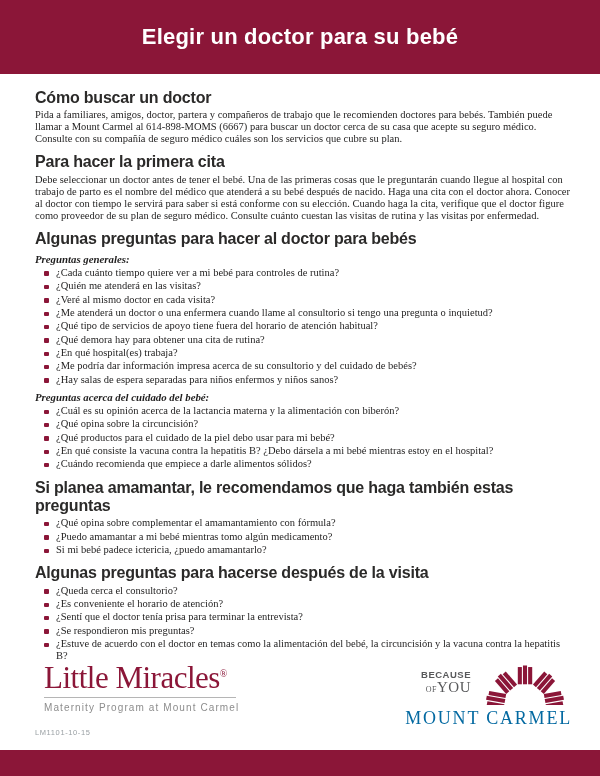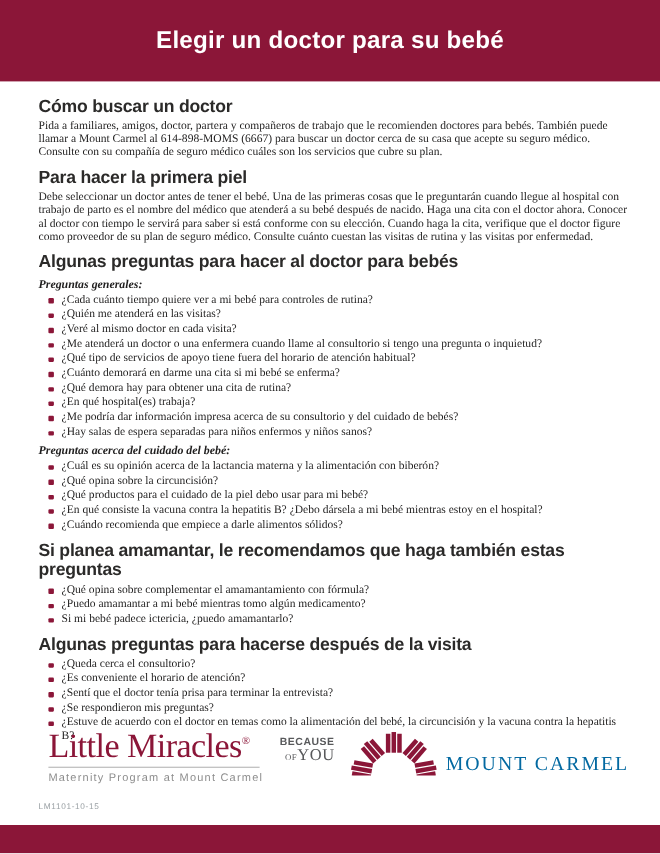--- a/index.html
+++ b/index.html
@@ -48,21 +48,21 @@
   .lm-name {
     font-family:"Liberation Serif", serif; color:#8B1638; font-size:31px;
     line-height:1; letter-spacing:-0.5px; white-space:nowrap;
   }
   .lm-name sup { font-size:10px; vertical-align:super; }
   .lm-rule { border:none; border-top:1px solid #b5b5b5; margin:4px 0 4px 0; width:192px; }
   .lm-tagline {
     font-family:"Liberation Sans", sans-serif; color:#8d8d8d; font-size:10px;
     letter-spacing:1.1px; white-space:nowrap;
   }
-  .mc-block { display:flex; flex-direction:row; align-items:flex-end; }
+  .mc-block { display:flex; flex-direction:column; align-items:flex-end; }
   .mc-top { display:flex; align-items:flex-end; gap:7px; }
   .because { text-align:right; color:#58595b; line-height:1; padding-bottom:10px; }
   .because .l1 { font-family:"Liberation Sans", sans-serif; font-weight:bold; font-size:9.5px; letter-spacing:0.5px; }
   .because .l2 { font-family:"Liberation Serif", serif; }
   .because .of { font-size:8px; letter-spacing:0.5px; }
   .because .you { font-size:15px; letter-spacing:0.5px; }
   .mc-name {
     font-family:"Liberation Serif", serif; color:#0369a1; font-size:18px;
     letter-spacing:1.8px; margin-top:3px; white-space:nowrap;
   }
@@ -81,33 +81,32 @@
 
   <div class="header-band">
     <div class="header-title">Elegir un doctor para su bebé</div>
   </div>
 
   <div class="content">
 
     <h2 class="first">Cómo buscar un doctor</h2>
     <p class="body">Pida a familiares, amigos, doctor, partera y compañeros de trabajo que le recomienden doctores para bebés. También puede llamar a Mount Carmel al 614-898-MOMS (6667) para buscar un doctor cerca de su casa que acepte su seguro médico. Consulte con su compañía de seguro médico cuáles son los servicios que cubre su plan.</p>
 
-    <h2>Para hacer la primera piel</h2>
+    <h2>Para hacer la primera cita</h2>
     <p class="body">Debe seleccionar un doctor antes de tener el bebé. Una de las primeras cosas que le preguntarán cuando llegue al hospital con trabajo de parto es el nombre del médico que atenderá a su bebé después de nacido. Haga una cita con el doctor ahora. Conocer al doctor con tiempo le servirá para saber si está conforme con su elección. Cuando haga la cita, verifique que el doctor figure como proveedor de su plan de seguro médico. Consulte cuánto cuestan las visitas de rutina y las visitas por enfermedad.</p>
 
     <h2>Algunas preguntas para hacer al doctor para bebés</h2>
 
     <div class="subhead">Preguntas generales:</div>
     <ul class="qlist">
       <li>¿Cada cuánto tiempo quiere ver a mi bebé para controles de rutina?</li>
       <li>¿Quién me atenderá en las visitas?</li>
       <li>¿Veré al mismo doctor en cada visita?</li>
       <li>¿Me atenderá un doctor o una enfermera cuando llame al consultorio si tengo una pregunta o inquietud?</li>
       <li>¿Qué tipo de servicios de apoyo tiene fuera del horario de atención habitual?</li>
-      <li>¿Cuánto demorará en darme una cita si mi bebé se enferma?</li>
       <li>¿Qué demora hay para obtener una cita de rutina?</li>
       <li>¿En qué hospital(es) trabaja?</li>
       <li>¿Me podría dar información impresa acerca de su consultorio y del cuidado de bebés?</li>
       <li>¿Hay salas de espera separadas para niños enfermos y niños sanos?</li>
     </ul>
 
     <div class="subhead">Preguntas acerca del cuidado del bebé:</div>
     <ul class="qlist">
       <li>¿Cuál es su opinión acerca de la lactancia materna y la alimentación con biberón?</li>
       <li>¿Qué opina sobre la circuncisión?</li>

